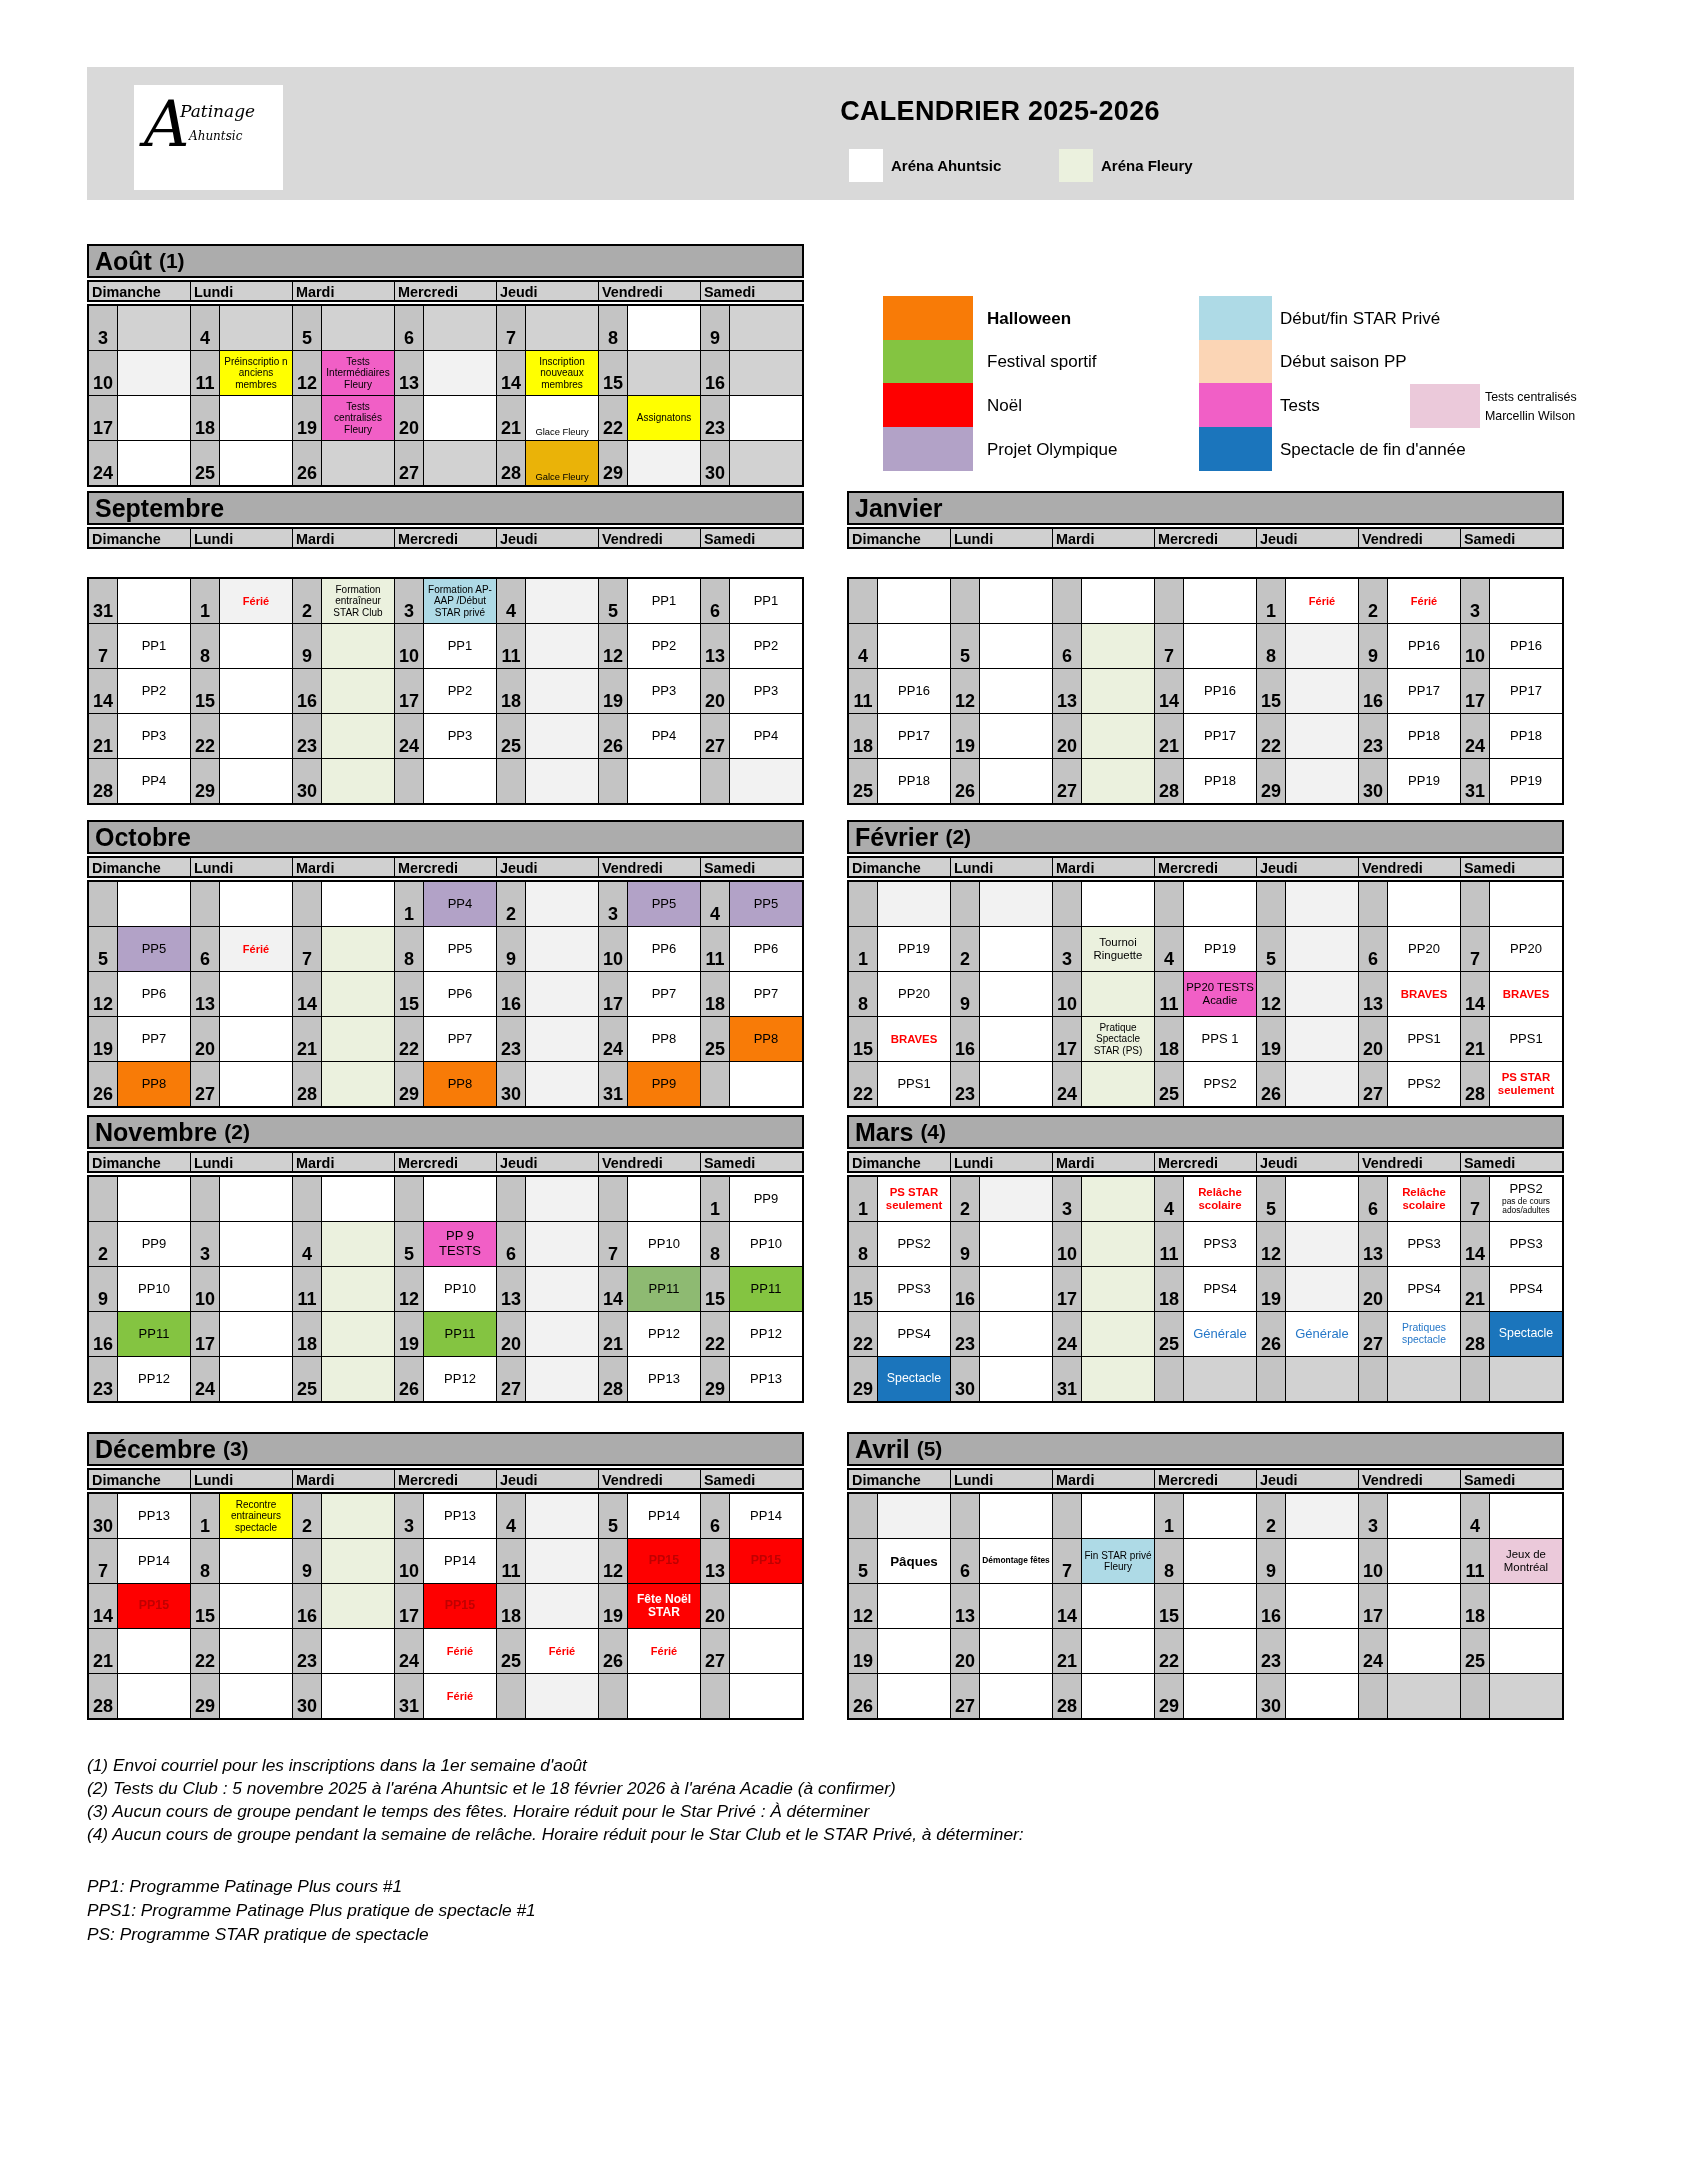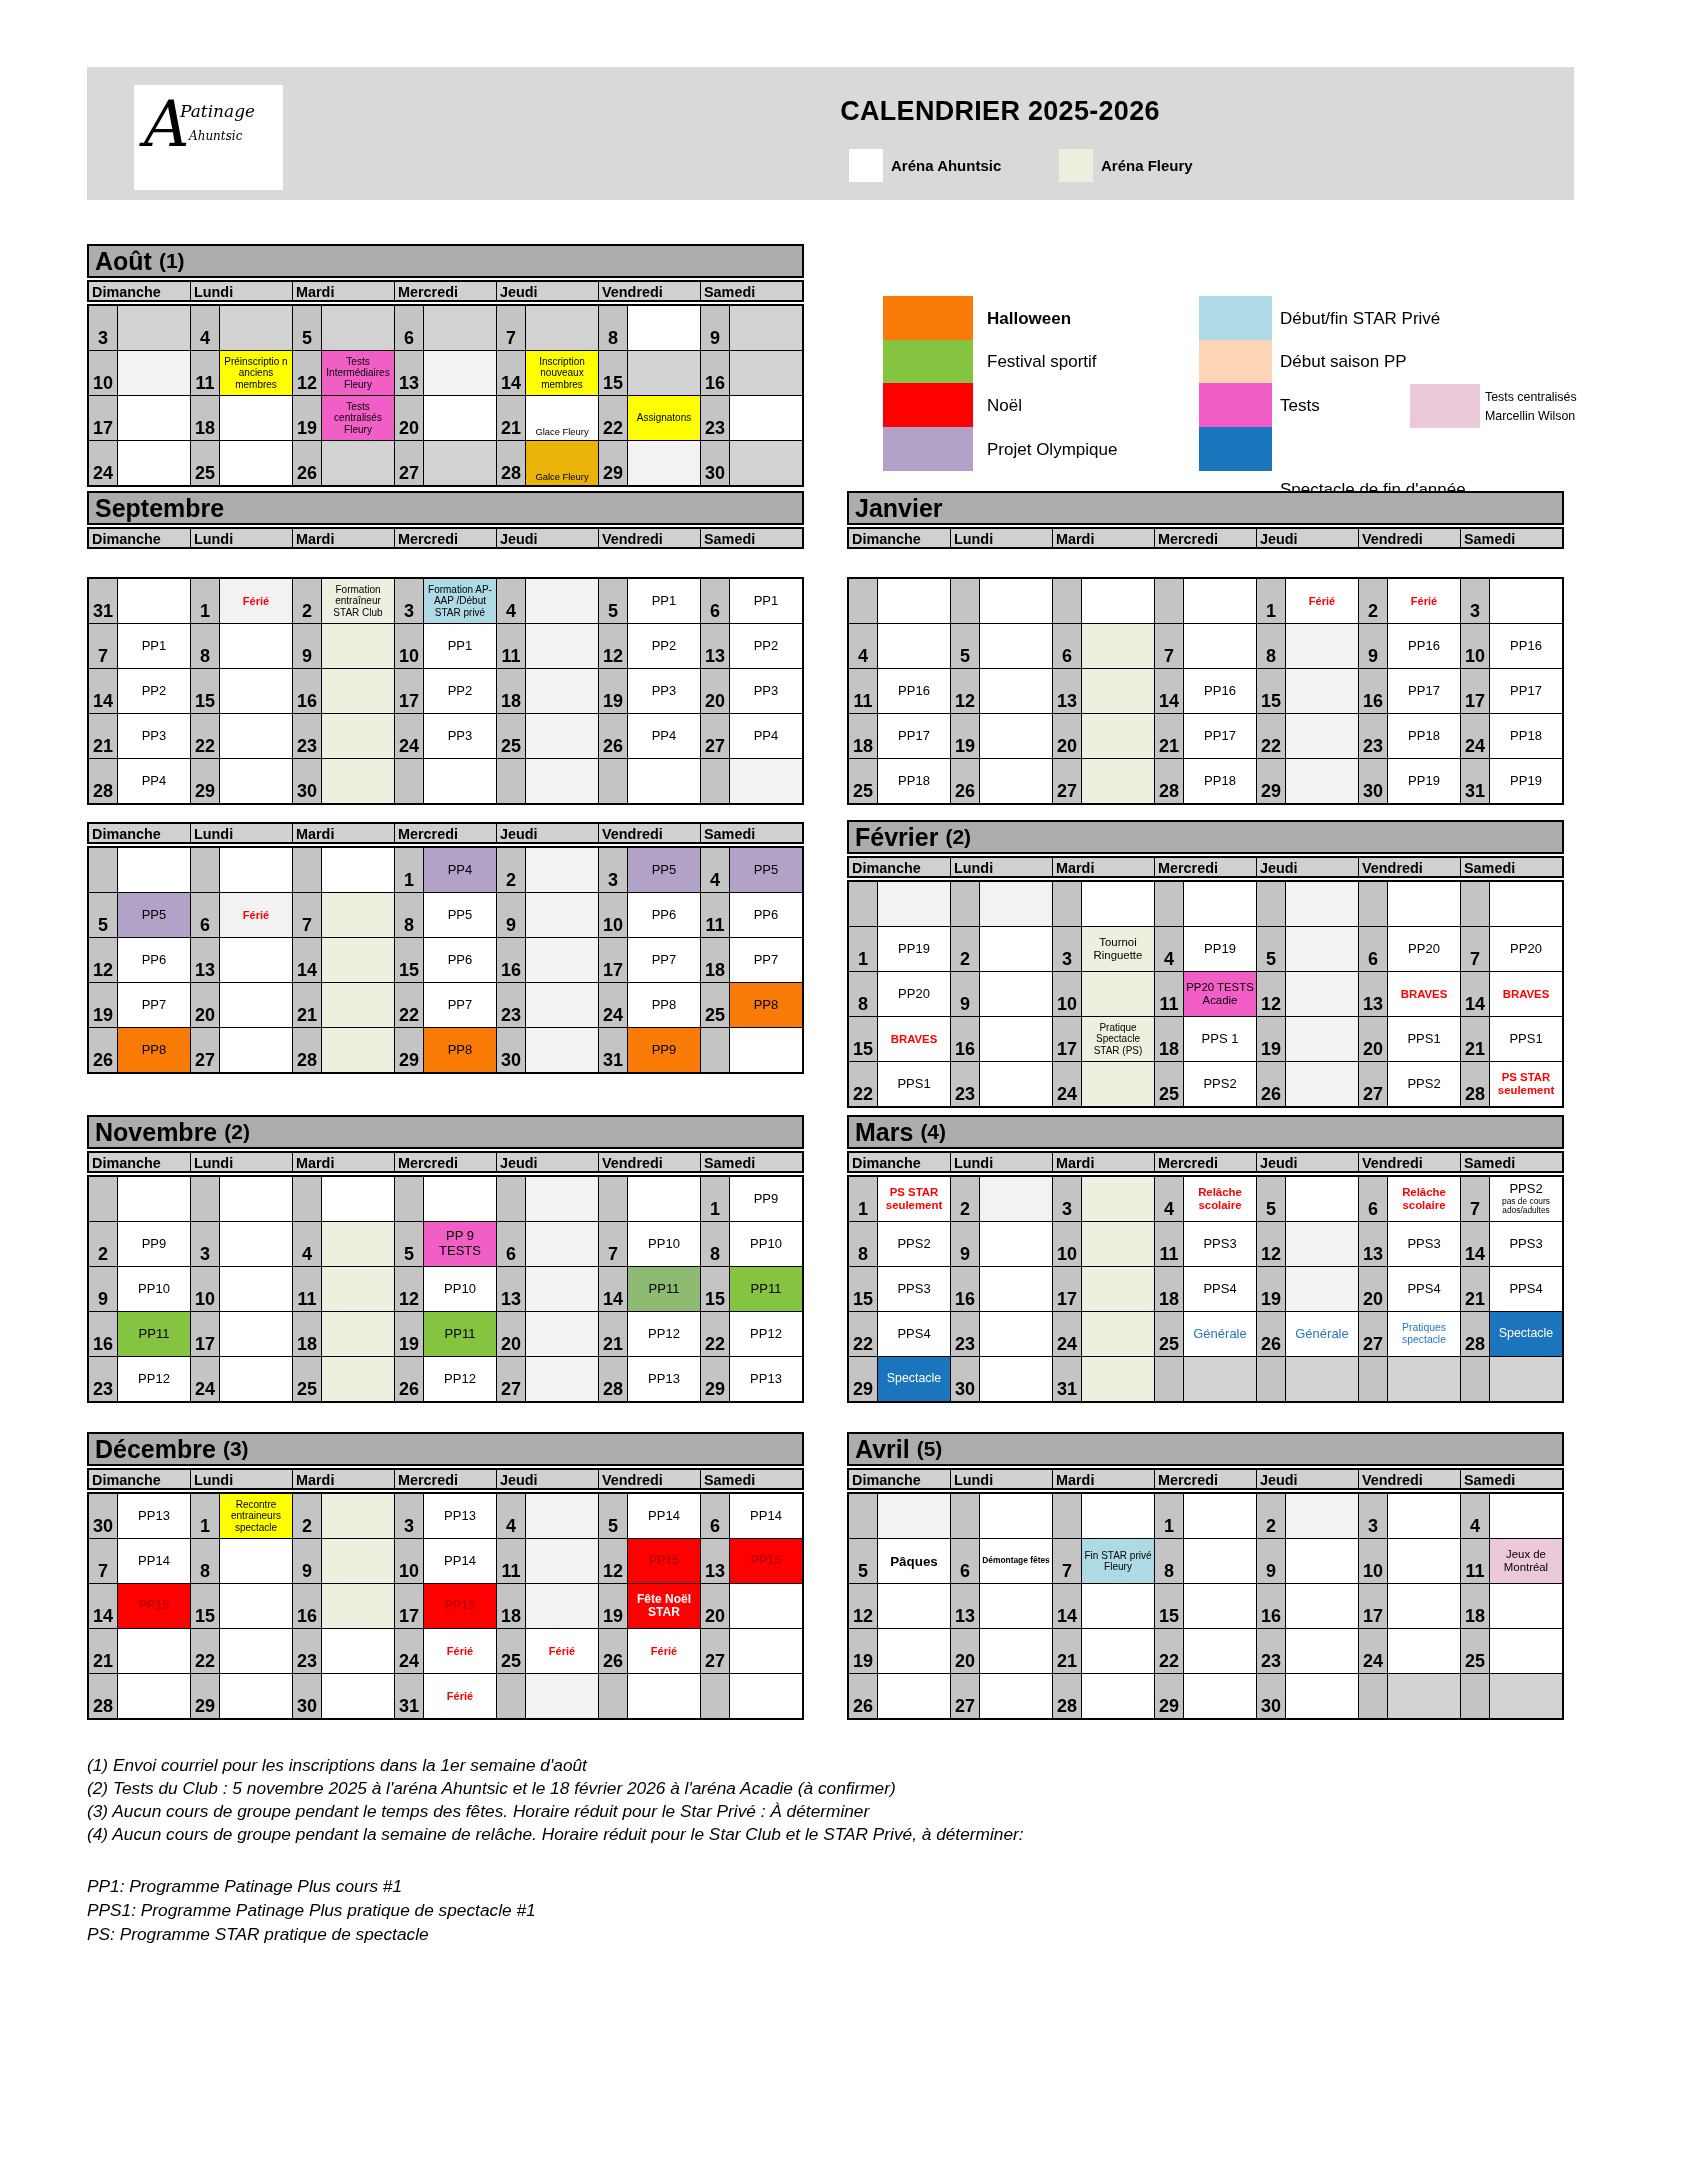--- a/index.html
+++ b/index.html
@@ -80,21 +80,21 @@
       <div class="lg-label" style="left: 987px; top: 396px;">Noël</div>
       <div class="lg-swatch" style="left: 883px; top: 427px; width: 90px; height: 44px; background: rgb(178, 162, 199);"></div>
       <div class="lg-label" style="left: 987px; top: 440px;">Projet Olympique</div>
       <div class="lg-swatch" style="left: 1199px; top: 296px; width: 73px; height: 44px; background: rgb(174, 218, 230);"></div>
       <div class="lg-label" style="left: 1280px; top: 309px;">Début/fin STAR Privé</div>
       <div class="lg-swatch" style="left: 1199px; top: 340px; width: 73px; height: 44px; background: rgb(251, 213, 181);"></div>
       <div class="lg-label" style="left: 1280px; top: 352px;">Début saison PP</div>
       <div class="lg-swatch" style="left: 1199px; top: 383px; width: 73px; height: 44px; background: rgb(241, 95, 198);"></div>
       <div class="lg-label" style="left: 1280px; top: 396px;">Tests</div>
       <div class="lg-swatch" style="left: 1199px; top: 427px; width: 73px; height: 44px; background: rgb(27, 117, 188);"></div>
-      <div class="lg-label" style="left: 1280px; top: 440px; margin-top: 40px;">Spectacle de fin d'année</div>
+      <div class="lg-label" style="left: 1280px; top: 440px;">Spectacle de fin d'année</div>
       <div class="lg-swatch" style="left: 1410px; top: 384px; width: 70px; height: 44px; background: rgb(235, 201, 218);"></div>
       <div class="lg-label small" style="left: 1485px; top: 388px;">Tests centralisés<br>Marcellin Wilson</div>
     </div>
 
   <div id="months-layer">
       <div class="month-table" style="left: 87px; top: 244px;">
         <div class="m-title" style="background: rgb(172, 172, 172);">
           <span>Août</span>
           <span class="sfx">(1)</span>
         </div>
@@ -441,20 +441,23 @@
               <div class="m-ev" style="background: rgb(255, 255, 255);"></div>
             </div>
             <div class="m-col">
               <div class="m-num" style="background: rgb(196, 196, 196);"></div>
               <div class="m-ev" style="background: rgb(242, 242, 242);"></div>
             </div>
           </div>
         </div>
       </div>
       <div class="month-table" style="left: 87px; top: 820px;">
+        <div class="m-title" style="background: rgb(172, 172, 172);">
+          <span>Octobre</span>
+        </div>
         <div class="m-days">
           <div class="m-dh">Dimanche</div>
           <div class="m-dh">Lundi</div>
           <div class="m-dh">Mardi</div>
           <div class="m-dh">Mercredi</div>
           <div class="m-dh">Jeudi</div>
           <div class="m-dh">Vendredi</div>
           <div class="m-dh">Samedi</div>
         </div>
         <div class="m-body">

